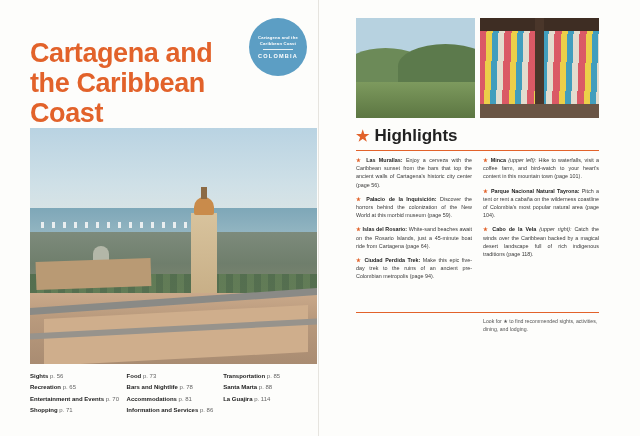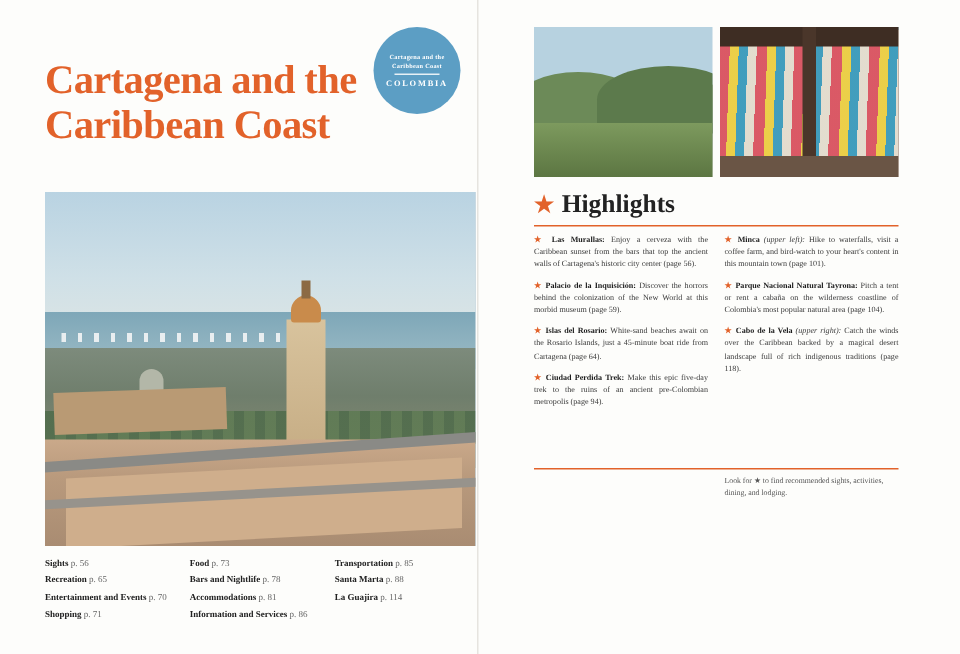--- a/index.html
+++ b/index.html
@@ -3,21 +3,21 @@
 <meta charset="utf-8">
 <style>
   html,body{margin:0;padding:0;}
   body{
     width:640px;height:436px;
     background:#ffffff;
     font-family:"Liberation Sans", sans-serif;
     overflow:hidden;
     position:relative;
   }
-  .page{position:absolute;inset:0;background:#fdfdfb;font-family:Liberation Serif, serif;}
+  .page{position:absolute;inset:0;background:#fdfdfb;}
   .gutter{position:absolute;left:318px;top:0;width:1px;height:436px;background:#e6e4df;}
 
   
   .left{position:absolute;left:0;top:0;width:318px;height:436px;}
   .title{
     position:absolute;left:30px;top:38px;width:210px;
     font-size:27px;line-height:1.12;font-weight:bold;
     color:#e2622a;letter-spacing:-0.4px;
   }
   .seal{

